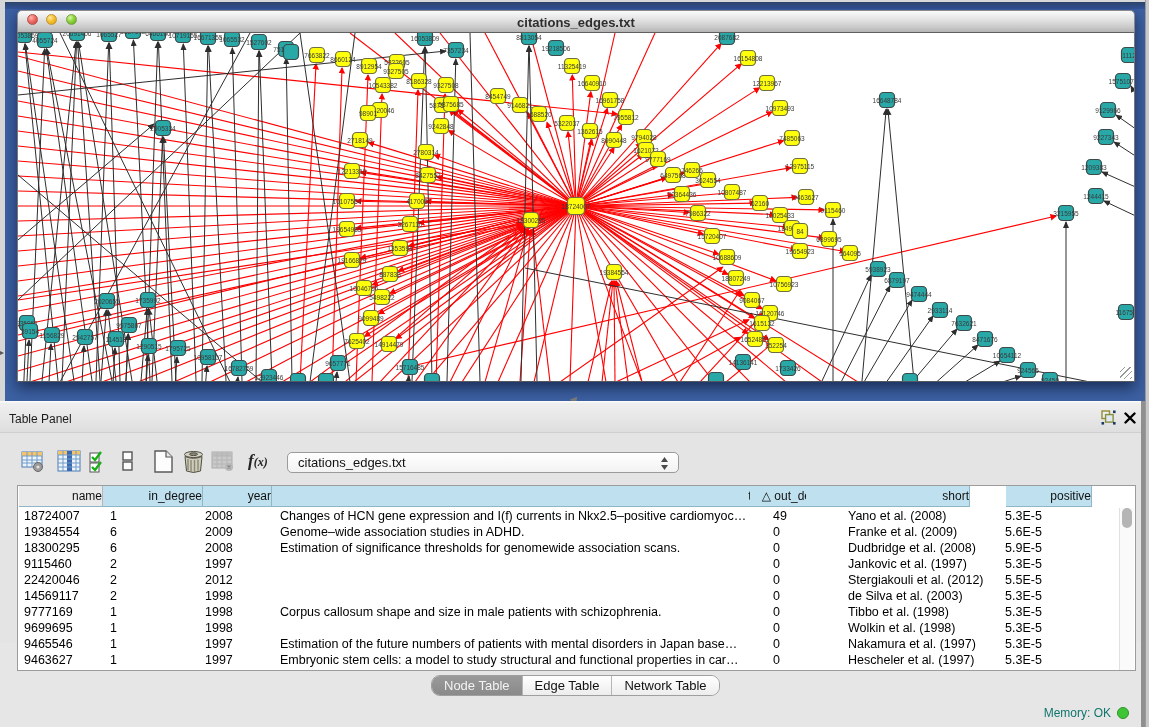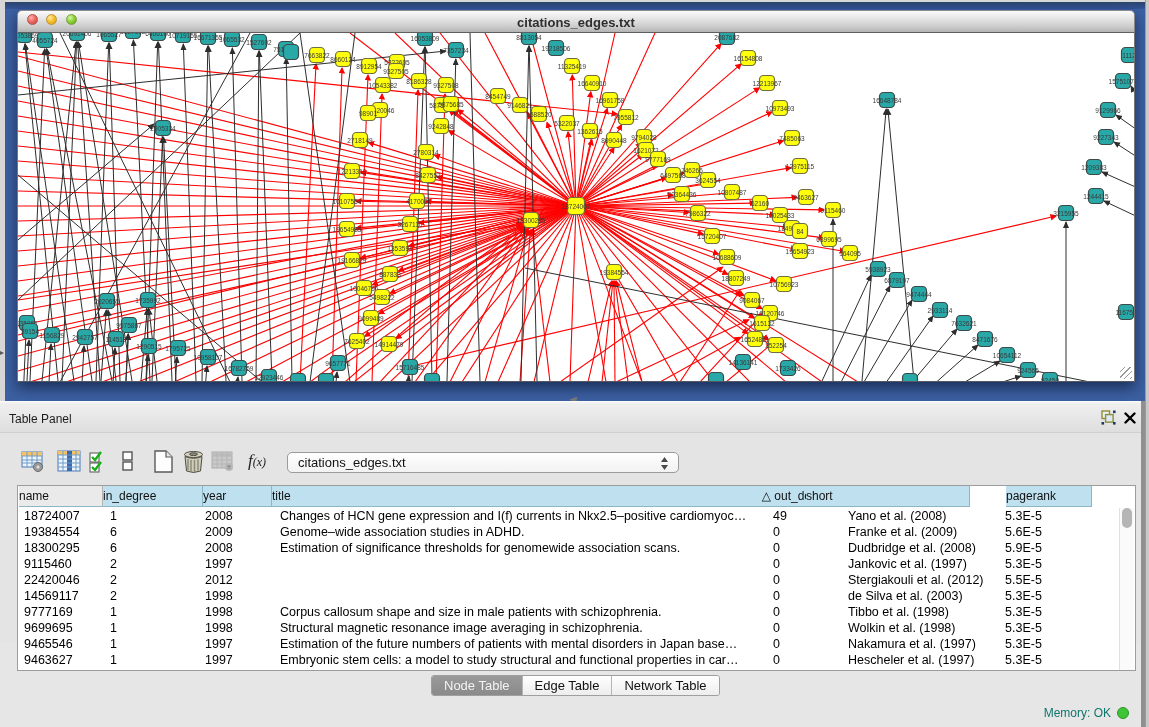--- a/index.html
+++ b/index.html
@@ -24,31 +24,31 @@
 #tphead{position:absolute;left:0;top:3px;width:1149px;height:29px;background:linear-gradient(#efefef,#dedede);border-bottom:1px solid #cfcfcf}
 #tphead .t{position:absolute;left:9px;top:8px;font-size:12px;color:#1c1c1c}
 
 #toolbar{position:absolute;left:0;top:32px;width:1149px;height:50px}
 .ic{position:absolute;top:17px}
 #combo{position:absolute;left:287px;top:19px;width:392px;height:21px;border:1px solid #9b9b9b;border-radius:5px;background:linear-gradient(#ffffff,#f2f2f2);font-size:13px;color:#111;line-height:20px;padding-left:10px}
 #combo svg{position:absolute;right:9px;top:4px}
 
 #tbl{position:absolute;left:17px;top:84px;width:1119px;height:186px;background:#fff;border:1px solid #9c9c9c}
 #thead{position:absolute;left:0;top:0;height:21px;width:100%}
-#thead .h{position:absolute;top:0;height:21px;background:#bfe1ef;border-right:1px solid #8fb6c6;border-bottom:1px solid #8fb6c6;font-size:12px;color:#111;text-align:left;line-height:21px}
+#thead .h{position:absolute;top:0;height:21px;background:#bfe1ef;border-right:1px solid #8fb6c6;border-bottom:1px solid #8fb6c6;font-size:12px;color:#111;text-align:right;line-height:21px}
 #tbody{position:absolute;left:0;top:22px;width:100%;font-size:12.5px;color:#000}
 .tr{position:relative;height:16px;line-height:16px;white-space:nowrap}
 .tr div{position:absolute;top:0;overflow:hidden}
 .c1{left:6px;width:78px}.c2{left:92px;width:90px}.c3{left:187px;width:65px}
 .c4{left:262px;width:487px}.c5{left:755px;width:68px}.c6{left:830px;width:156px}
 .c7{left:987px;width:90px}
 #vsb{position:absolute;right:1px;top:22px;width:15px;height:162px;background:#fafafa;border-left:1px solid #e0e0e0}
 #vsb .th{position:absolute;left:2px;top:0px;width:10px;height:20px;border-radius:5px;background:#b5b5b5}
 
-#tabs{position:absolute;left:431px;top:274px;height:21px;display:flex;border:1px solid #9f9f9f;border-radius:3px;overflow:hidden;font-size:13px}
+#tabs{position:absolute;left:431px;top:274px;height:21px;display:flex;border:1px solid #9f9f9f;border-radius:9px;overflow:hidden;font-size:13px}
 #tabs div{padding:0 12px;line-height:20px}
 #tabs .sel{background:linear-gradient(#9a9a9a,#8a8a8a);color:#f3f3f3}
 #tabs .un{background:linear-gradient(#ffffff,#ededed);color:#111;border-left:1px solid #b5b5b5}
 #mem{position:absolute;right:38px;top:305px;font-size:12px;color:#0f766e}
 #memdot{position:absolute;right:20px;top:306px;width:12px;height:12px;border-radius:50%;background:#3ec536;border:1px solid #2e9427}
 
 #lstrip{position:absolute;left:0;top:0;width:5px;height:401px;background:#d6d6d6}
 #tstrip{position:absolute;left:0;top:0;width:1149px;height:2px;background:#d9d9d9}
 #rstrip{position:absolute;right:0;top:0;width:4px;height:727px;background:#c9c9c9;border-left:1px solid #9a9a9a}
 #rstrip2{position:absolute;right:4px;top:401px;width:4px;height:326px;background:#8f8f8f}
@@ -610,36 +610,36 @@
  <path d="M3 6.5 L4.5 21 Q11.5 24 18.5 21 L20 6.5 Q11.5 10 3 6.5z" fill="#cfccba" stroke="#4d4d42"></path>
  <path d="M6 9v11M9 10v12M12.5 10v12M16 9.5v11" stroke="#8a8876" stroke-width="1.4"></path>
 </svg>
 <svg class="ic" style="left:211px" width="24" height="23" viewBox="0 0 24 23">
  <rect x="1" y="2" width="20" height="16" fill="#c9c9c9" stroke="#ababab"></rect>
  <rect x="1" y="2" width="20" height="4" fill="#bdbdbd"></rect>
  <path d="M1 6h20M1 10h20M1 14h20M6 2v16M11 2v16M16 2v16" stroke="#b5b5b5" fill="none"></path>
  <circle cx="18" cy="17" r="4" fill="#b8b8b8"></circle>
  <path d="M16.5 15.5l3 3m0-3l-3 3" stroke="#888" stroke-width="1.3"></path>
 </svg>
-<div class="ic" style="left:248px;top:18px;font-family:'Liberation Serif',serif;font-style:italic;font-size:17px;font-weight:normal;color:#222">f<span style="font-size:12px">(x)</span></div>
+<div class="ic" style="left:248px;top:18px;font-family:'Liberation Serif',serif;font-style:italic;font-size:17px;font-weight:bold;color:#222">f<span style="font-size:12px">(x)</span></div>
 
       <div id="combo">citations_edges.txt<svg width="9" height="13" viewBox="0 0 9 13">
             <path d="M4.5 0 L8 5 L1 5 z" fill="#4a4a4a"></path>
             <path d="M4.5 13 L8 8 L1 8 z" fill="#4a4a4a"></path>
           </svg></div>
     </div>
     <div id="tbl">
       <div id="thead">
         <div class="h" style="left:1px;width:84px;background:#eaeaea;border-right:1px solid #b5b5b5">name</div>
         <div class="h" style="left:85px;width:100px">in_degree</div>
         <div class="h" style="left:185px;width:69px">year</div>
         <div class="h" style="left:254px;width:496px">title</div>
         <div class="h" style="left:732px;width:74px;text-align:right;padding-left:5px">△ out_de…</div>
         <div class="h" style="left:788px;width:164px">short</div>
-        <div class="h" style="left:988px;width:86px">pagerank</div>
+        <div class="h" style="left:988px;width:86px">positive</div>
       </div>
       <div id="tbody">
 <div class="tr">
             <div class="c1">18724007</div>
             <div class="c2">1</div>
             <div class="c3">2008</div>
             <div class="c4">Changes of HCN gene expression and I(f) currents in Nkx2.5–positive cardiomyoc…</div>
             <div class="c5">49</div>
             <div class="c6">Yano et al. (2008)</div>
             <div class="c7">5.3E-5</div>
@@ -692,21 +692,20 @@
             <div class="c3">1998</div>
             <div class="c4">Corpus callosum shape and size in male patients with schizophrenia.</div>
             <div class="c5">0</div>
             <div class="c6">Tibbo et al. (1998)</div>
             <div class="c7">5.3E-5</div>
           </div>
 <div class="tr">
             <div class="c1">9699695</div>
             <div class="c2">1</div>
             <div class="c3">1998</div>
-            <div class="c4">Structural magnetic resonance image averaging in schizophrenia.</div>
             <div class="c5">0</div>
             <div class="c6">Wolkin et al. (1998)</div>
             <div class="c7">5.3E-5</div>
           </div>
 <div class="tr">
             <div class="c1">9465546</div>
             <div class="c2">1</div>
             <div class="c3">1997</div>
             <div class="c4">Estimation of the future numbers of patients with mental disorders in Japan base…</div>
             <div class="c5">0</div>

